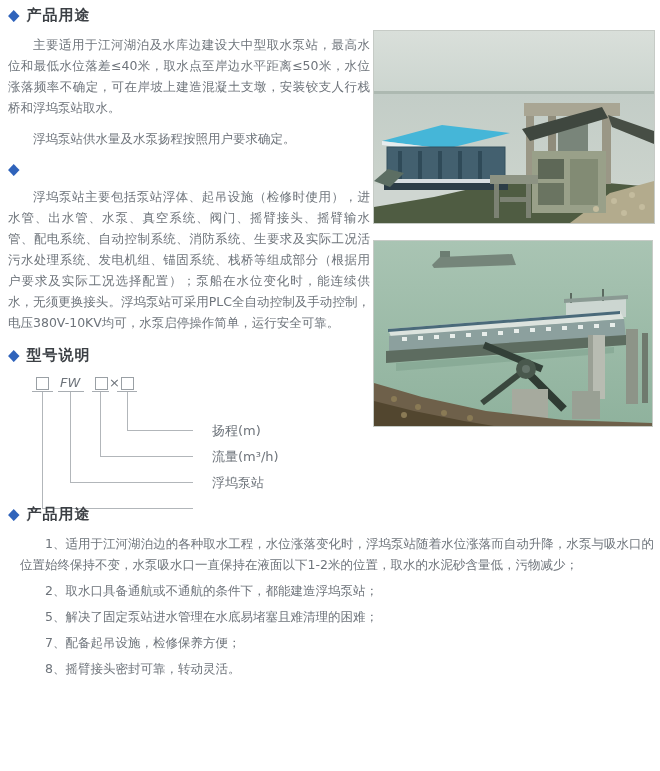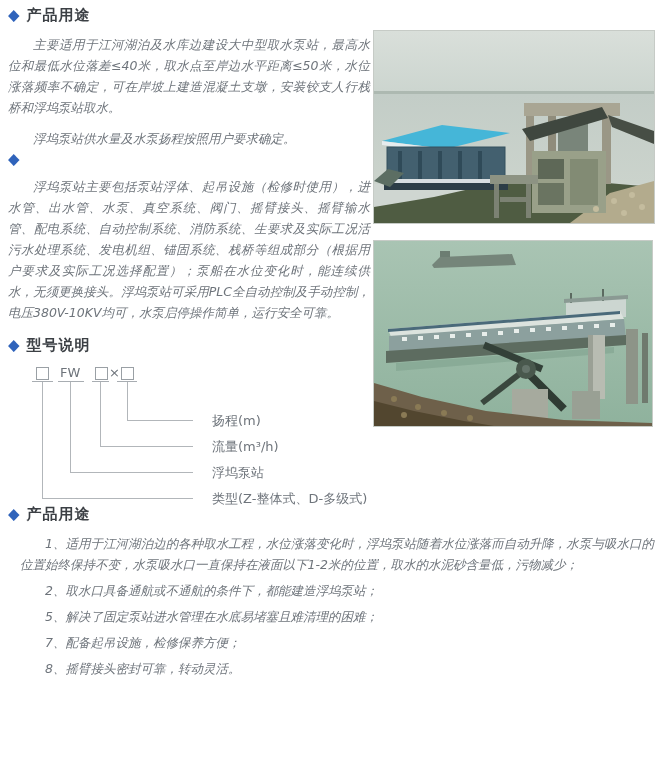--- a/index.html
+++ b/index.html
@@ -4,22 +4,22 @@
 <style>
   html,body{margin:0;padding:0;}
   body{
     width:660px;height:771px;background:#ffffff;position:relative;overflow:hidden;
     font-family:"DejaVu Sans","Liberation Sans",sans-serif;
   }
   .col-left{position:absolute;left:8px;top:6px;width:362px;}
   .sec-header{display:flex;align-items:center;gap:7px;margin:0 0 9px 0;}
   .sec-header .bullet{color:#2f63bb;font-size:15px;line-height:1;transform:scaleY(1.05);}
   .sec-header .htext{font-size:15px;font-weight:bold;color:#3c4045;letter-spacing:1px;}
-  p.body{font-size:12.5px;color:#6e747b;line-height:21px;margin:0 0 10px 0;text-indent:2em;text-align:justify;font-style:italic;}
-  p.body.tight{margin-bottom:3px;}
+  p.body{font-size:12.5px;color:#6e747b;line-height:21px;margin:0 0 10px 0;text-indent:2em;text-align:justify;}
+  p.body.tight{margin-bottom:13px;}
 
   
   .diagram{position:relative;height:158px;margin-top:8px;}
   .dbox{position:absolute;width:11px;height:11px;border:1px solid #9aa0a5;background:#fff;top:3px;}
   .dtext{position:absolute;top:1px;font-size:13px;color:#6e747b;}
   .uline{position:absolute;top:17px;height:0;border-top:1px solid #a8adb2;}
   .vline{position:absolute;width:0;border-left:1px solid #b2b6ba;top:18px;}
   .hline{position:absolute;height:0;border-top:1px solid #b2b6ba;}
   .dlabel{position:absolute;left:204px;font-size:13px;color:#6e747b;white-space:nowrap;}
 
@@ -50,21 +50,21 @@
   </div>
   <p class="body">浮坞泵站主要包括泵站浮体、起吊设施（检修时使用），进水管、出水管、水泵、真空系统、阀门、摇臂接头、摇臂输水管、配电系统、自动控制系统、消防系统、生要求及实际工况活污水处理系统、发电机组、锚固系统、栈桥等组成部分（根据用户要求及实际工况选择配置）；泵船在水位变化时，能连续供水，无须更换接头。浮坞泵站可采用PLC全自动控制及手动控制，电压380V-10KV均可，水泵启停操作简单，运行安全可靠。</p>
 
   <div class="sec-header" style="margin-top:13px;">
     <span class="bullet">◆</span>
     <span class="htext">型号说明</span>
   </div>
 
   <div class="diagram">
     <span class="dbox" style="left:28px;"></span>
-    <span class="dtext" style="left:52px;">FW</span>
+    <span class="dtext" style="left:52px;font-style:italic;">FW</span>
     <span class="dbox" style="left:87px;"></span>
     <span class="dtext" style="left:101px;">×</span>
     <span class="dbox" style="left:113px;"></span>
 
     <span class="uline" style="left:24px;width:21px;"></span>
     <span class="uline" style="left:50px;width:26px;"></span>
     <span class="uline" style="left:84px;width:17px;"></span>
     <span class="uline" style="left:109px;width:20px;"></span>
 
     <span class="vline" style="left:34px;height:116px;"></span>
@@ -73,21 +73,20 @@
     <span class="vline" style="left:119px;height:38px;"></span>
 
     <span class="hline" style="left:119px;width:66px;top:56px;"></span>
     <span class="hline" style="left:92px;width:93px;top:82px;"></span>
     <span class="hline" style="left:62px;width:123px;top:108px;"></span>
     <span class="hline" style="left:34px;width:151px;top:134px;"></span>
 
     <span class="dlabel" style="top:48px;">扬程(m)</span>
     <span class="dlabel" style="top:74px;">流量(m³/h)</span>
     <span class="dlabel" style="top:100px;">浮坞泵站</span>
-    <span class="dlabel" style="top:126px;">类型(Z-整体式、D-多级式)</span>
   </div>
 </div>
 
 <div class="photo" id="photo1">
   <svg width="280" height="192" viewBox="0 0 280 192">
     <defs>
       <linearGradient id="sky1" x1="0" y1="0" x2="0" y2="1">
         <stop offset="0" stop-color="#d9dfda"></stop>
           <stop offset="1" stop-color="#ccd5cf"></stop>
       </linearGradient>

